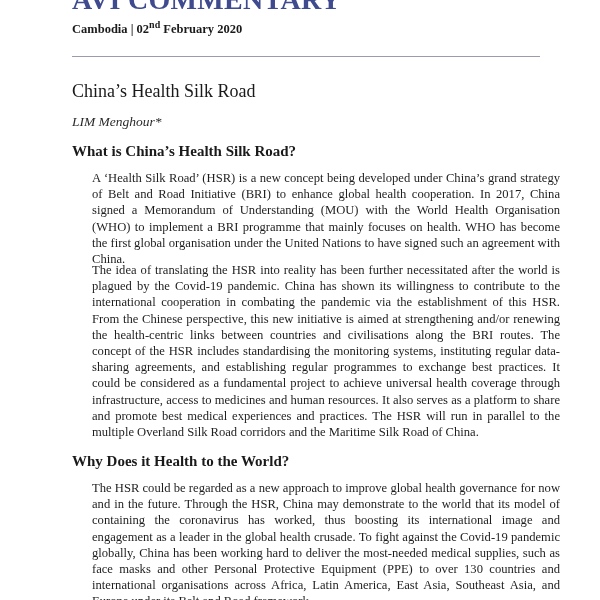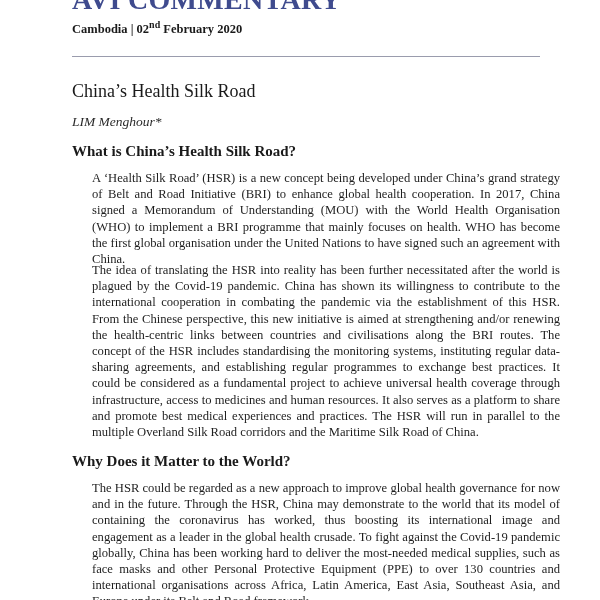--- a/index.html
+++ b/index.html
@@ -22,15 +22,15 @@
   <div class="dateline"><span>Cambodia | 02</span><sup>nd</sup><span> February 2020</span></div>
   <div class="rule"></div>
 
   <div class="title">China’s Health Silk Road</div>
   <div class="author">LIM Menghour*</div>
 
   <div class="h2" style="top:142px;">What is China’s Health Silk Road?</div>
   <div class="para" style="top:170px;">A ‘Health Silk Road’ (HSR) is a new concept being developed under China’s grand strategy of Belt and Road Initiative (BRI) to enhance global health cooperation. In 2017, China signed a Memorandum of Understanding (MOU) with the World Health Organisation (WHO) to implement a BRI programme that mainly focuses on health. WHO has become the first global organisation under the United Nations to have signed such an agreement with China.</div>
   <div class="para" style="top:262px;">The idea of translating the HSR into reality has been further necessitated after the world is plagued by the Covid-19 pandemic. China has shown its willingness to contribute to the international cooperation in combating the pandemic via the establishment of this HSR. From the Chinese perspective, this new initiative is aimed at strengthening and/or renewing the health-centric links between countries and civilisations along the BRI routes. The concept of the HSR includes standardising the monitoring systems, instituting regular data-sharing agreements, and establishing regular programmes to exchange best practices. It could be considered as a fundamental project to achieve universal health coverage through infrastructure, access to medicines and human resources. It also serves as a platform to share and promote best medical experiences and practices. The HSR will run in parallel to the multiple Overland Silk Road corridors and the Maritime Silk Road of China.</div>
 
-  <div class="h2" style="top:452px;">Why Does it Matter to the World?</div>
+  <div class="h2" style="top:452px;">Why Does it Health to the World?</div>
   <div class="para" style="top:480px;">The HSR could be regarded as a new approach to improve global health governance for now and in the future. Through the HSR, China may demonstrate to the world that its model of containing the coronavirus has worked, thus boosting its international image and engagement as a leader in the global health crusade. To fight against the Covid-19 pandemic globally, China has been working hard to deliver the most-needed medical supplies, such as face masks and other Personal Protective Equipment (PPE) to over 130 countries and international organisations across Africa, Latin America, East Asia, Southeast Asia, and Europe under its Belt and Road framework.</div>
 </div>
 
 </body></html>

